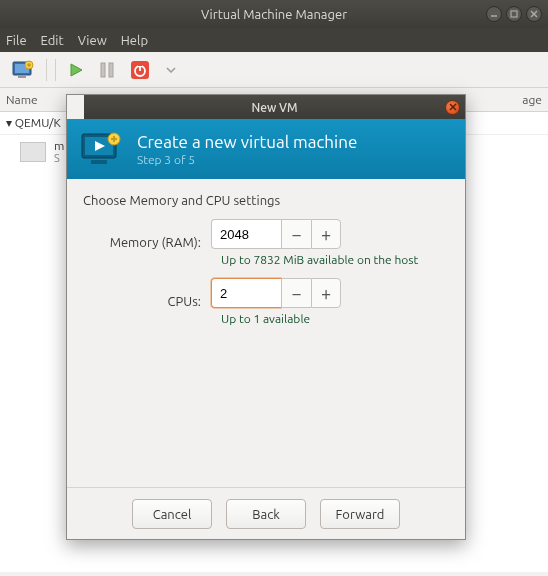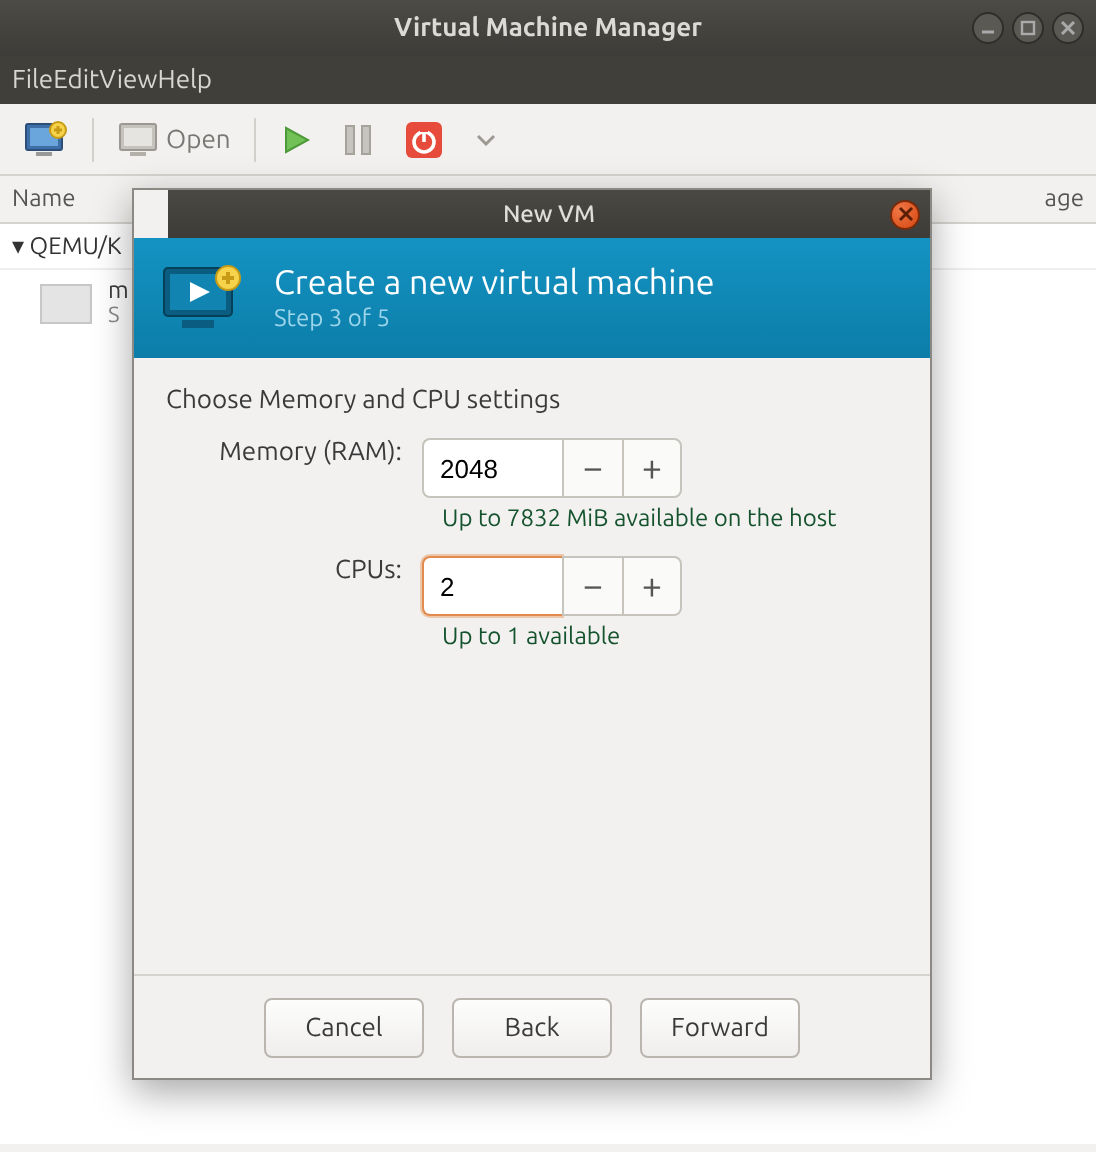--- a/index.html
+++ b/index.html
@@ -16,21 +16,21 @@
   }
   
   .main-titlebar {
     height: 28px;
     background: linear-gradient(#4c4b46, #3d3c38);
     color: #dcdad5;
     display: flex;
     align-items: center;
     justify-content: center;
     position: relative;
-    font-weight: 700;
+    font-weight: 400;
     font-size: 13px;
   }
   .main-titlebar .win-controls {
     position: absolute;
     right: 6px;
     display: flex;
     gap: 4px;
   }
   .win-btn {
     width: 16px; height: 16px;
@@ -41,20 +41,21 @@
     color: #999; font-size: 9px; line-height: 1;
   }
   
   .menubar {
     height: 24px;
     background: #403f3a;
     color: #d8d6d1;
     display: flex;
     align-items: center;
     padding: 0 6px;
+    gap: 14px;
     font-size: 13px;
   }
   .menu-item { cursor: default; }
   
   .toolbar {
     height: 36px;
     background: #f2f1f0;
     border-bottom: 1px solid #d6d3cf;
     display: flex;
     align-items: center;
@@ -163,21 +164,21 @@
   .hdr-step { font-size: 12px; color: #9dd5ea; margin-top: 2px; }
   .modal-body {
     flex: 1;
     padding: 14px 16px;
     font-size: 13px;
     color: #3a3a3a;
   }
   .body-heading { margin-bottom: 12px; }
   .form-row {
     display: flex;
-    align-items: flex-start;
+    align-items: flex-end;
     margin-bottom: 4px;
   }
   .form-label {
     width: 128px;
     text-align: right;
     padding-right: 10px;
     color: #3a3a3a;
   }
   .spinbox {
     display: flex;
@@ -276,30 +277,20 @@
         <rect x="1" y="2" width="18" height="13" rx="1" fill="#3d6ea5" stroke="#2b4f78"></rect>
         <rect x="3" y="4" width="14" height="9" fill="#6aa6db"></rect>
         <rect x="6" y="16" width="8" height="2" fill="#999"></rect>
         <circle cx="17" cy="5" r="4" fill="#f6d34a" stroke="#c89b17"></circle>
         <line x1="17" y1="3" x2="17" y2="7" stroke="#c89b17" stroke-width="1.5"></line>
         <line x1="15" y1="5" x2="19" y2="5" stroke="#c89b17" stroke-width="1.5"></line>
       </svg>
     </span>
   </div>
   <div class="tb-sep"></div>
-  <div class="tb-btn">
-    <span class="tb-icon">
-      <svg width="20" height="18" viewBox="0 0 20 18">
-        <rect x="1" y="1" width="18" height="13" rx="1" fill="#c5c2bd" stroke="#9b9893"></rect>
-        <rect x="3" y="3" width="14" height="9" fill="#e6e4e0"></rect>
-        <rect x="6" y="15" width="8" height="2" fill="#b3b0aa"></rect>
-      </svg>
-    </span>
-    <span class="tb-open-label">Open</span>
-  </div>
   <div class="tb-sep"></div>
   <div class="tb-btn">
     <span class="tb-icon">
       <svg width="16" height="16" viewBox="0 0 16 16">
           <polygon points="3,2 14,8 3,14" fill="#72c156" stroke="#4e9a3a"></polygon>
         </svg>
     </span>
   </div>
   <div class="tb-btn">
     <span class="tb-icon">

